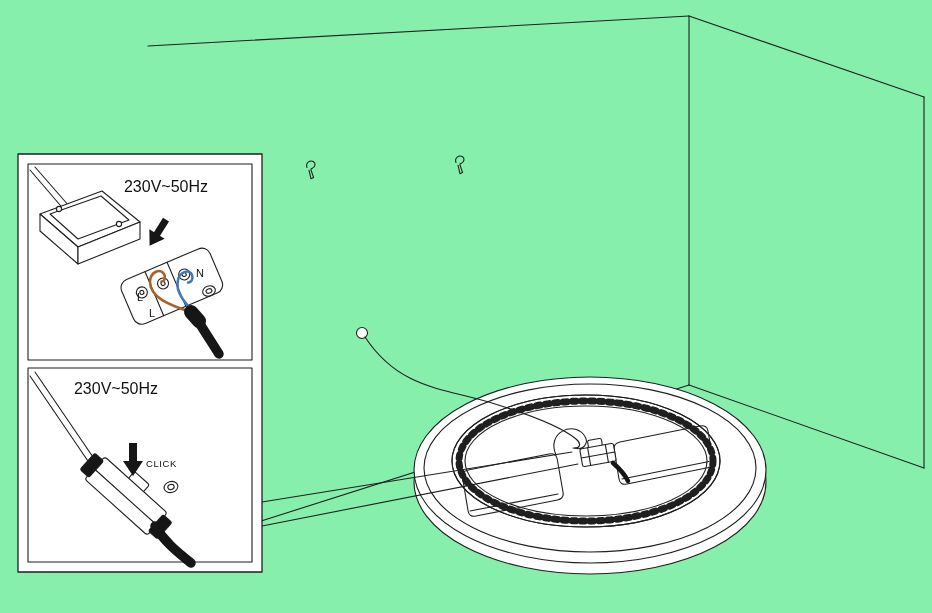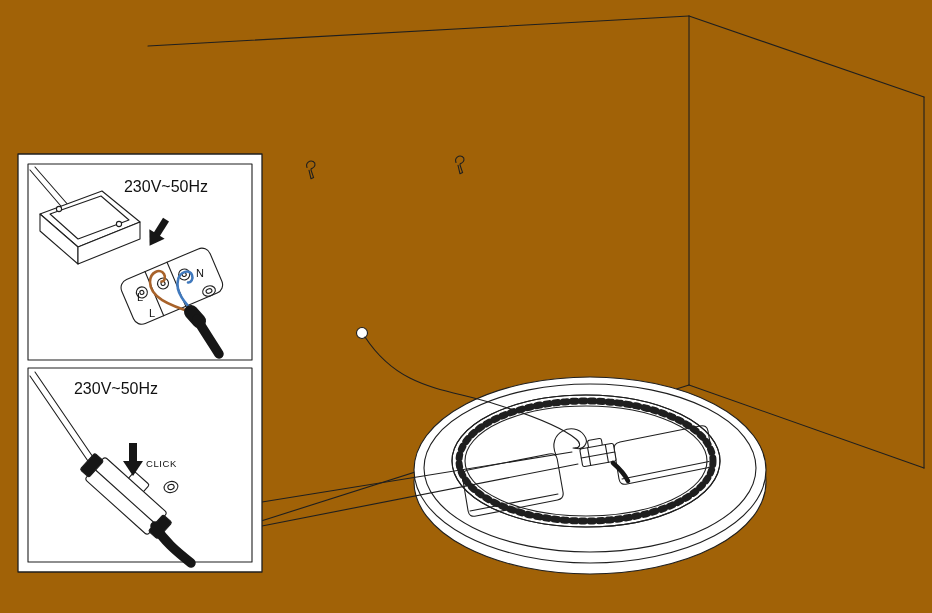--- a/index.html
+++ b/index.html
@@ -1,16 +1,16 @@
 <!DOCTYPE html>
 <html><head>
 <meta charset="utf-8">
 <style>
   html,body{margin:0;padding:0;background:#ffffff;}
-  .canvas{position:relative;width:932px;height:613px;background:#a16207;
+  .canvas{position:relative;width:932px;height:613px;background:#86efac;
           font-family:"Liberation Sans",sans-serif;overflow:hidden;}
   svg{display:block;}
   .ln{stroke:#1f1f1f;stroke-width:1.1;fill:none;stroke-linecap:round;stroke-linejoin:round;}
   .fw{fill:#ffffff;}
   .solid{fill:#161616;stroke:none;}
   .dark{fill:#161616;}
   text{fill:#111111;stroke:none;}
   .lbl{font-size:16px;text-anchor:middle;font-family:"Liberation Sans",sans-serif;}
   .term{font-size:11px;text-anchor:middle;font-family:"Liberation Sans",sans-serif;}
   .click{font-size:9.5px;letter-spacing:.6px;font-family:"Liberation Sans",sans-serif;}

